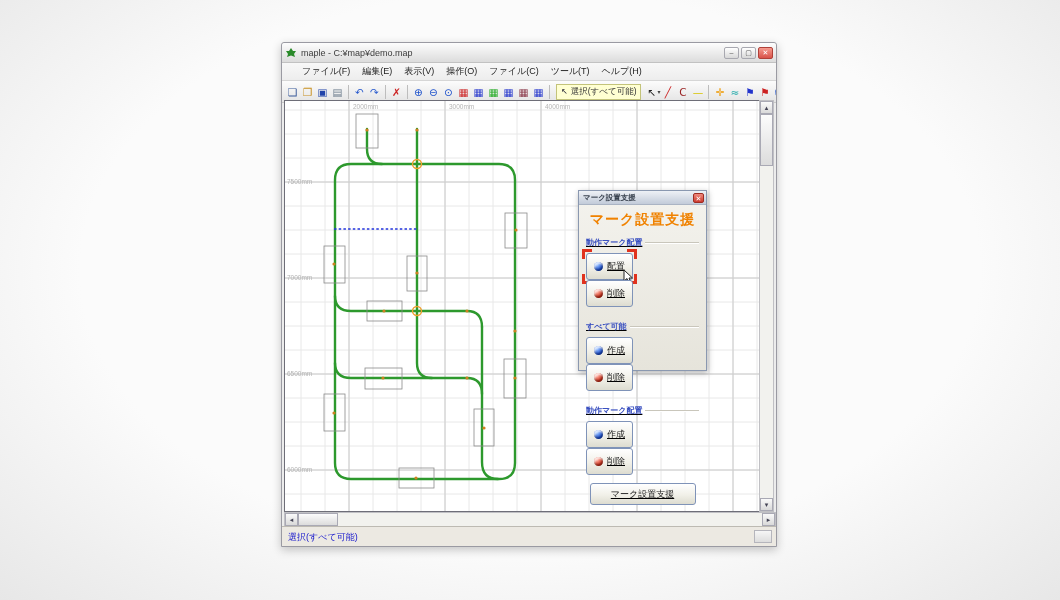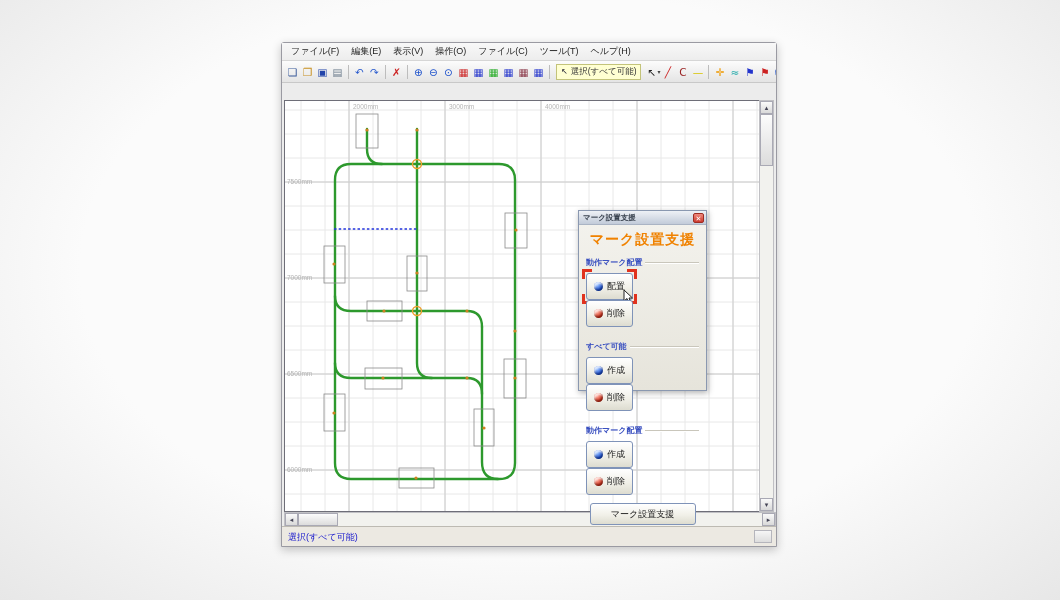--- a/index.html
+++ b/index.html
@@ -15,21 +15,21 @@
   .titlebar{height:19px;display:flex;align-items:center;padding:0 3px;
        background:linear-gradient(#fdfdfd,#dcdcdc);border-bottom:1px solid #c2c2c2;
        border-radius:3px 3px 0 0;}
   .title-text{font-size:9px;color:#3c3c3c;margin-left:4px;flex:1;white-space:nowrap;overflow:hidden;}
   .winbtn{width:15px;height:12px;margin-left:2px;border:1px solid #a8a8b0;border-radius:2px;
        background:linear-gradient(#ffffff,#d8d8d8);font-size:7px;line-height:10px;text-align:center;
        color:#555;box-sizing:border-box;}
   .winbtn.close{background:linear-gradient(#f59a8e,#d9534a);color:#fff;border-color:#b04038;}
 
   .menubar{height:17px;display:flex;align-items:center;background:linear-gradient(#f8f8f8,#ededed);
-       border-bottom:1px solid #d6d6d6;padding-left:3px;}
+       border-bottom:1px solid #d6d6d6;padding-left:14px;}
   .menu-item{font-size:9px;color:#222;padding:2px 6px;white-space:nowrap;}
 
   .toolbar{height:21px;display:flex;align-items:center;background:linear-gradient(#fcfcfc,#e4e4e4);
        border-bottom:1px solid #c8c8c8;padding-left:3px;overflow:hidden;}
   .tbtn{width:15px;height:16px;text-align:center;font-size:10.5px;line-height:16px;
        font-family:"DejaVu Sans", sans-serif;border-radius:2px;flex:0 0 auto;}
   .tsep{width:1px;height:14px;background:#bdbdbd;margin:0 3px;flex:0 0 auto;}
   .tselect{display:flex;align-items:center;background:#ffffd2;border:1px solid #c3c37a;
        padding:0 4px;height:14px;margin:0 3px;flex:0 0 auto;}
   .tselect .cur{font-size:8px;margin-right:3px;color:#223;}
@@ -51,30 +51,30 @@
 
   .statusbar{position:absolute;left:0;bottom:0;width:100%;height:20px;background:#ece9e2;
        border-top:1px solid #bdbab2;box-sizing:border-box;}
   .status-text{position:absolute;left:6px;top:4px;font-size:9px;color:#1515cc;}
   .status-grip{position:absolute;right:4px;top:3px;width:18px;height:13px;
        background:linear-gradient(#f6f6f6,#ddd);border:1px solid #b5b5bc;box-sizing:border-box;}
 
   
   .dialog{position:absolute;left:578px;top:190px;width:129px;height:181px;
        background:linear-gradient(#f4f3ee,#e6e4db);border:1px solid #8a98b0;
-       box-shadow:1px 2px 6px rgba(0,0,0,.3);box-sizing:border-box;margin-top:20px;}
+       box-shadow:1px 2px 6px rgba(0,0,0,.3);box-sizing:border-box;}
   .dlg-titlebar{height:13px;background:linear-gradient(#eef1f6,#c2cbd9);
        border-bottom:1px solid #aab4c4;display:flex;align-items:center;padding:0 2px 0 4px;}
   .dlg-title{flex:1;font-size:7.5px;font-weight:bold;color:#39424f;white-space:nowrap;}
   .dlg-close{width:11px;height:10px;background:linear-gradient(#f08a7e,#cc3a2e);
        border:1px solid #9e2c22;border-radius:2px;color:#fff;font-size:7px;line-height:9px;
        text-align:center;box-sizing:border-box;}
   .dlg-heading{margin-top:6px;text-align:center;font-size:14px;font-weight:bold;
        letter-spacing:1px;color:#f08200;white-space:nowrap;}
-  .dlg-body{padding:0 7px;}
+  .dlg-body{padding:0 7px;text-decoration:underline;}
   .grp{margin-top:14px;}
   .grp:first-child{margin-top:8px;}
   .grp-label-row{display:flex;align-items:center;}
   .grp-label{font-size:8px;font-weight:bold;color:#3a50c0;white-space:nowrap;}
   .grp-line{flex:1;height:1px;background:#c9c6bb;border-bottom:1px solid #fff;margin-left:3px;}
   .btn-row{display:flex;justify-content:space-between;margin-top:5px;flex-direction:column;}
   .xpbtn{position:relative;width:47px;height:27px;border:1px solid #7f93b8;border-radius:3px;
        background:linear-gradient(#ffffff,#f1f0e8 55%,#dddcd0);display:flex;align-items:center;
        justify-content:center;box-sizing:border-box;font-size:9px;color:#222;}
   .sphere{width:9px;height:9px;border-radius:50%;margin-right:4px;flex:0 0 auto;
@@ -91,20 +91,31 @@
   .handle.bl{left:-5px;bottom:-5px;border-left:3px solid #e0321e;border-bottom:3px solid #e0321e;}
   .handle.br{right:-5px;bottom:-5px;border-right:3px solid #e0321e;border-bottom:3px solid #e0321e;}
   .cursor-arrow{position:absolute;right:-2px;bottom:-8px;}
 </style>
 </head>
 <body>
 
 <div class="stage">
   <div class="win">
 
+    <div class="titlebar">
+      <svg width="12" height="12">
+        <path d="M6 1 L8 4 L11 4 L9 7 L10 10 L6 8.5 L2 10 L3 7 L1 4 L4 4 Z" fill="#2a8a2a"></path>
+      </svg>
+      <span class="title-text">maple - C:¥map¥demo.map</span>
+      <span class="winctrls" style="display:flex;">
+          <span class="winbtn">–</span>
+          <span class="winbtn">▢</span>
+          <span class="winbtn close">✕</span>
+        </span>
+    </div>
 
     <div class="menubar">
         <span class="menu-item">ファイル(F)</span>
         <span class="menu-item">編集(E)</span>
         <span class="menu-item">表示(V)</span>
         <span class="menu-item">操作(O)</span>
         <span class="menu-item">ファイル(C)</span>
         <span class="menu-item">ツール(T)</span>
         <span class="menu-item">ヘルプ(H)</span>
       </div>

